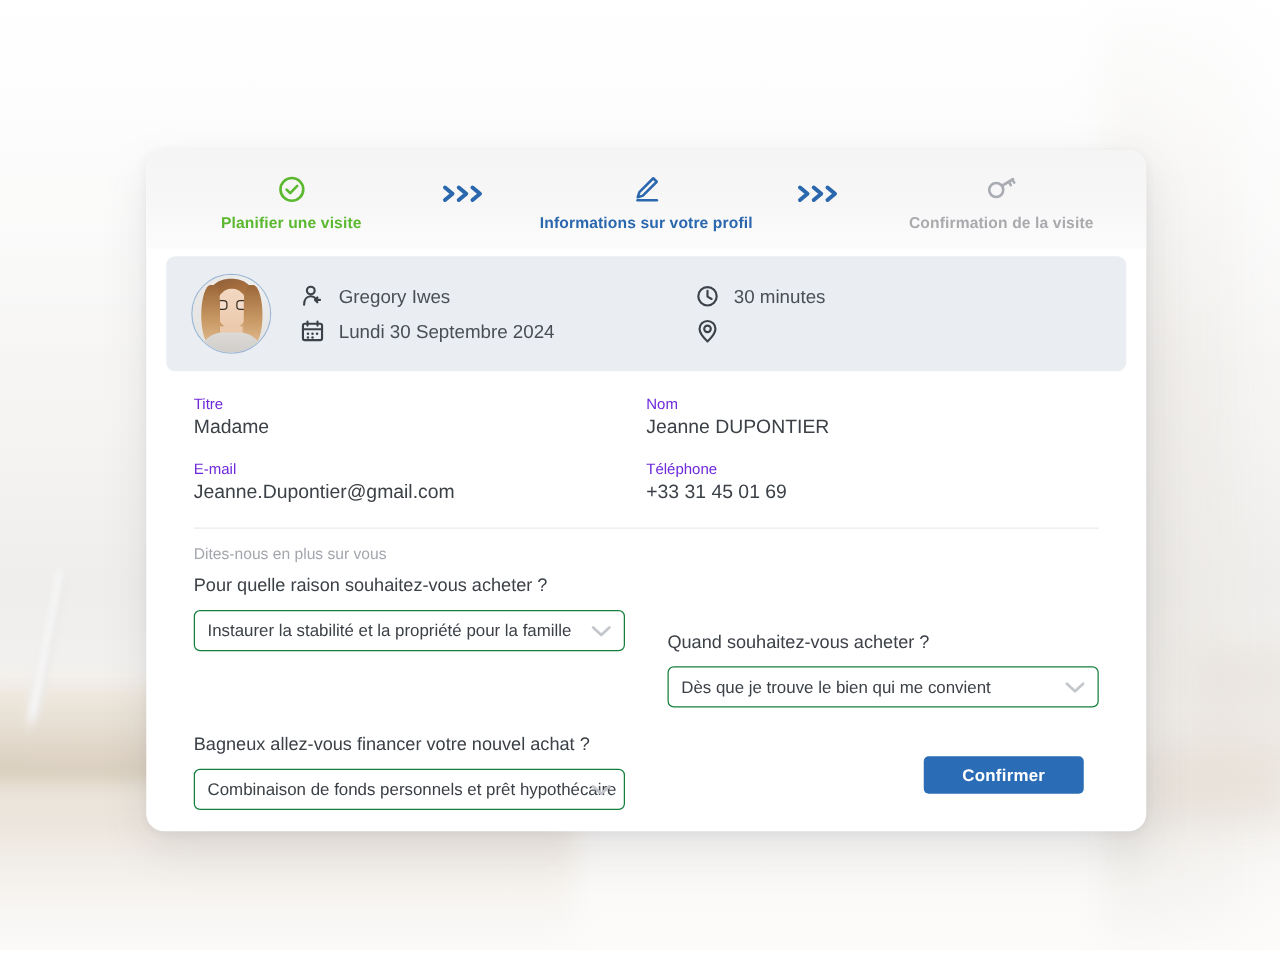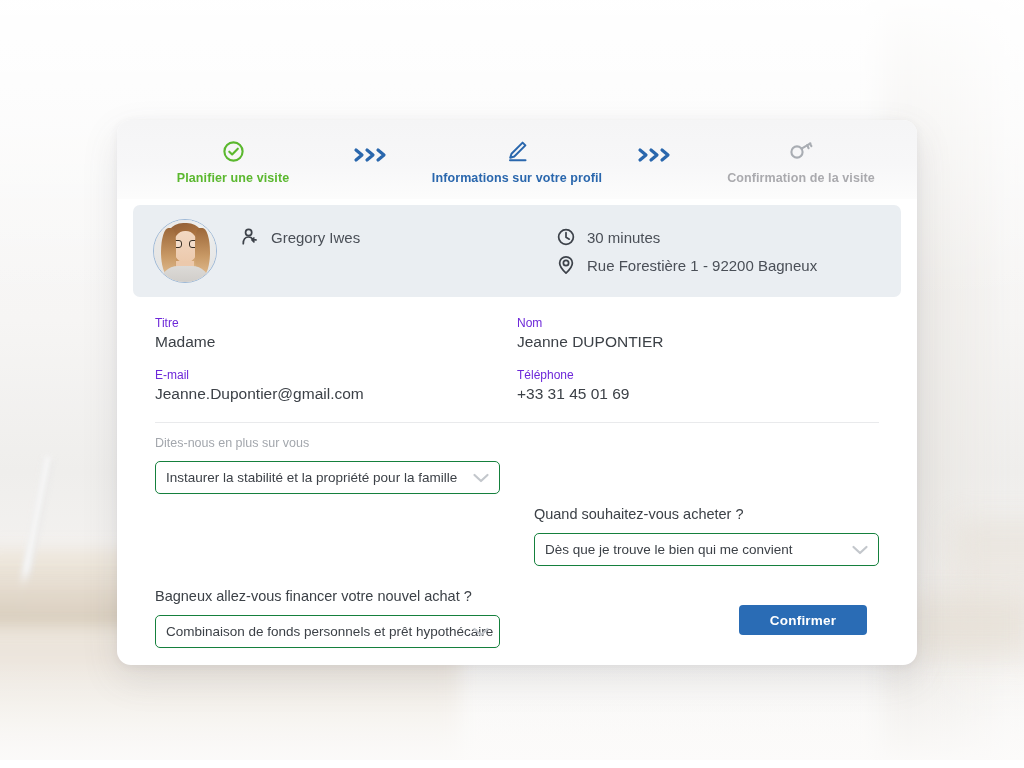--- a/index.html
+++ b/index.html
@@ -491,40 +491,54 @@
           <div class="banner-row">
             <span class="bico">
               <svg width="20" height="20" viewBox="0 0 22 22">
                 <circle cx="9.5" cy="6" r="3.4" fill="none" stroke="#3d424a" stroke-width="1.9"></circle>
                 <path d="M3.6 18.4 C3.6 13.6 6.2 11 9.5 11 C11.4 11 12.9 11.8 13.9 13.1" fill="none" stroke="#3d424a" stroke-width="1.9" stroke-linecap="round"></path>
                 <path d="M17.6 14.2 L13.4 14.2 M15.3 12.1 L13.2 14.2 L15.3 16.3" fill="none" stroke="#3d424a" stroke-width="1.9" stroke-linecap="round" stroke-linejoin="round"></path>
               </svg>
             </span>
             <span>Gregory Iwes</span>
           </div>
+          <div class="banner-row">
+            <span class="bico">
+              <svg width="20" height="20" viewBox="0 0 22 22">
+                <rect x="2.6" y="4.4" width="16.8" height="14.4" rx="1.6" fill="none" stroke="#3d424a" stroke-width="1.9"></rect>
+                <path d="M2.6 9.2 L19.4 9.2" stroke="#3d424a" stroke-width="1.9"></path>
+                <path d="M6.6 2.4 L6.6 6 M15.4 2.4 L15.4 6" stroke="#3d424a" stroke-width="1.9" stroke-linecap="round"></path>
+                <circle cx="7" cy="13.2" r="1.1" fill="#3d424a"></circle>
+                <circle cx="11" cy="13.2" r="1.1" fill="#3d424a"></circle>
+                <circle cx="15" cy="13.2" r="1.1" fill="#3d424a"></circle>
+                <circle cx="7" cy="16.4" r="1.1" fill="#3d424a"></circle>
+                <circle cx="11" cy="16.4" r="1.1" fill="#3d424a"></circle>
+              </svg>
+            </span>
+            <span>Lundi 30 Septembre 2024</span>
+          </div>
         </div>
 
         <div class="banner-col right">
           <div class="banner-row">
             <span class="bico">
               <svg width="20" height="20" viewBox="0 0 22 22">
                 <circle cx="11" cy="11" r="8.1" fill="none" stroke="#3d424a" stroke-width="1.9"></circle>
                 <path d="M11 6.2 L11 11.3 L14.6 13.4" fill="none" stroke="#3d424a" stroke-width="1.9" stroke-linecap="round" stroke-linejoin="round"></path>
               </svg>
             </span>
             <span>30 minutes</span>
           </div>
           <div class="banner-row">
             <span class="bico">
               <svg width="20" height="20" viewBox="0 0 22 22">
                 <path d="M11 20 C11 20 18 13.6 18 8.9 C18 5 14.9 2 11 2 C7.1 2 4 5 4 8.9 C4 13.6 11 20 11 20 Z" fill="none" stroke="#3d424a" stroke-width="1.9" stroke-linejoin="round"></path>
                 <circle cx="11" cy="8.9" r="2.9" fill="none" stroke="#3d424a" stroke-width="1.9"></circle>
               </svg>
             </span>
-            <span>Rue Forestière 1 - 92200 Bagneux</span>
           </div>
         </div>
       </div>
     </div>
 
     <div class="details">
       <div class="body-pad">
 
         <div class="grid2">
           <div class="col">
@@ -548,20 +562,21 @@
             </div>
           </div>
         </div>
 
         <div class="divider"></div>
 
         <div class="section-hint">Dites-nous en plus sur vous</div>
 
         <div class="qrow">
           <div class="qcol-l">
+            <div class="q-label">Pour quelle raison souhaitez-vous acheter ?</div>
             <div class="select sel-w-a">
               <span>Instaurer la stabilité et la propriété pour la famille</span>
               <span class="chevdown">
                 <svg width="18" height="12" viewBox="0 0 18 12">
                   <path d="M2.5 3 L9 9 L15.5 3" fill="none" stroke="#c3c7cc" stroke-width="2.2" stroke-linecap="round" stroke-linejoin="round"></path>
                 </svg>
               </span>
             </div>
           </div>
           <div class="qcol-r">

